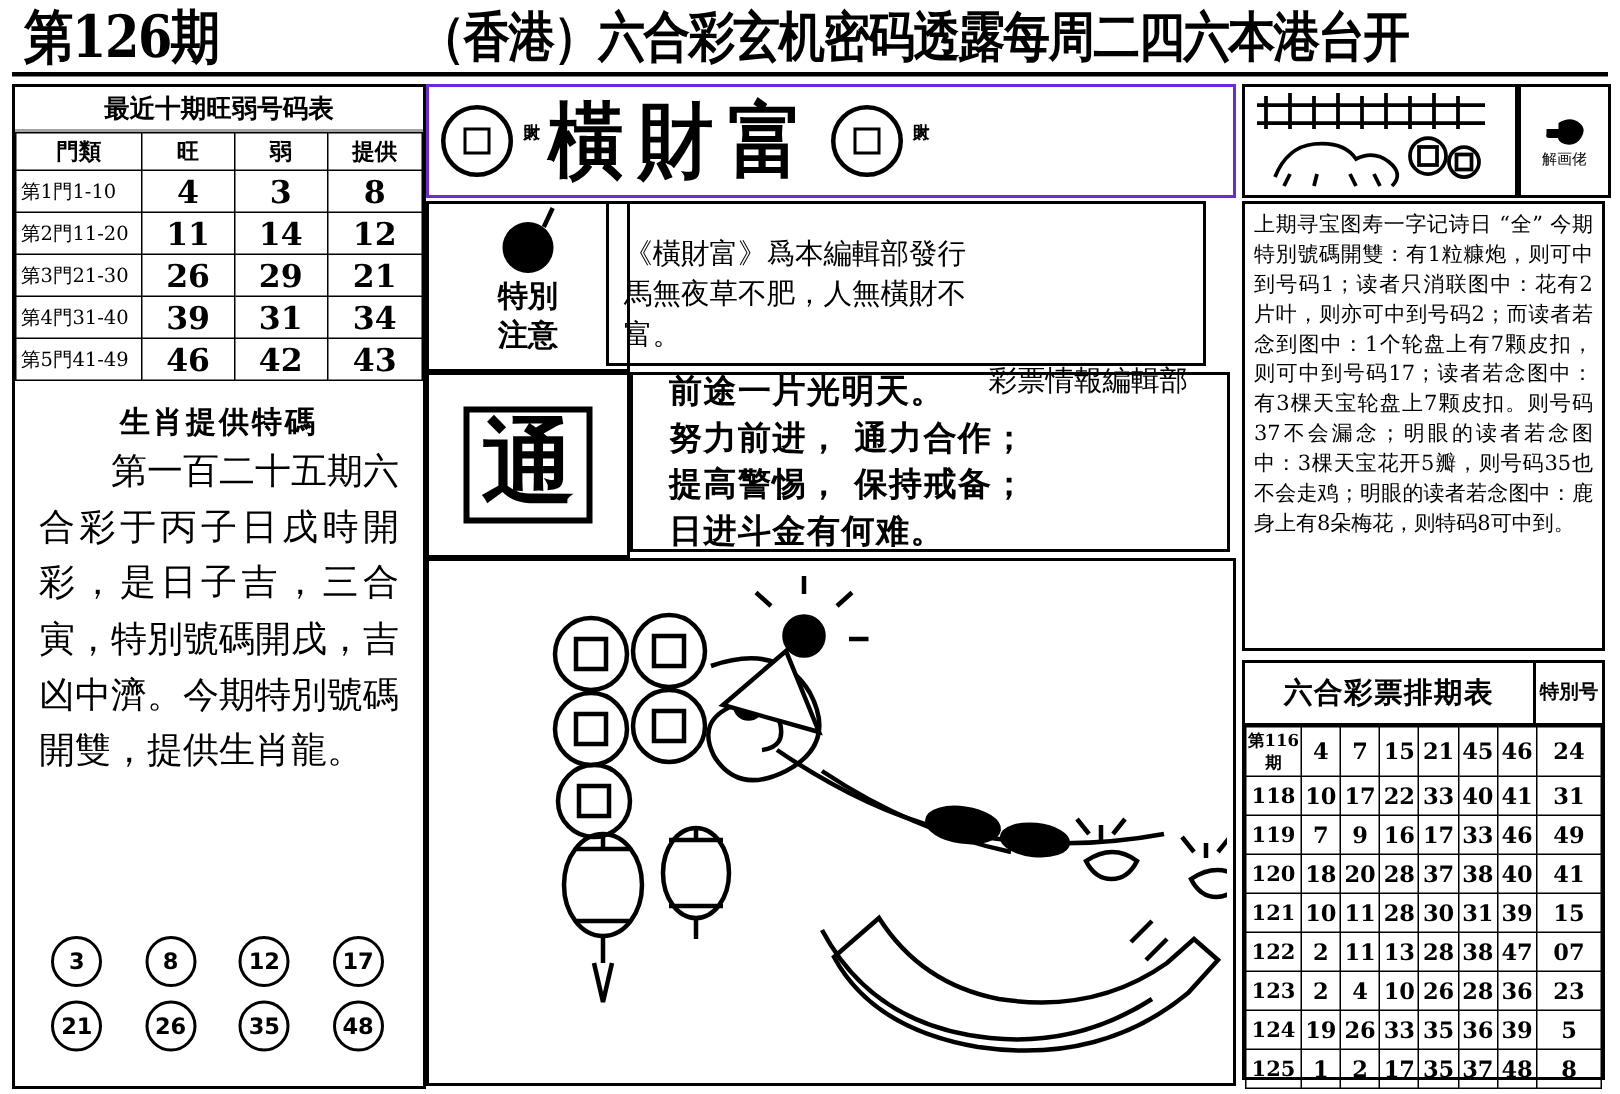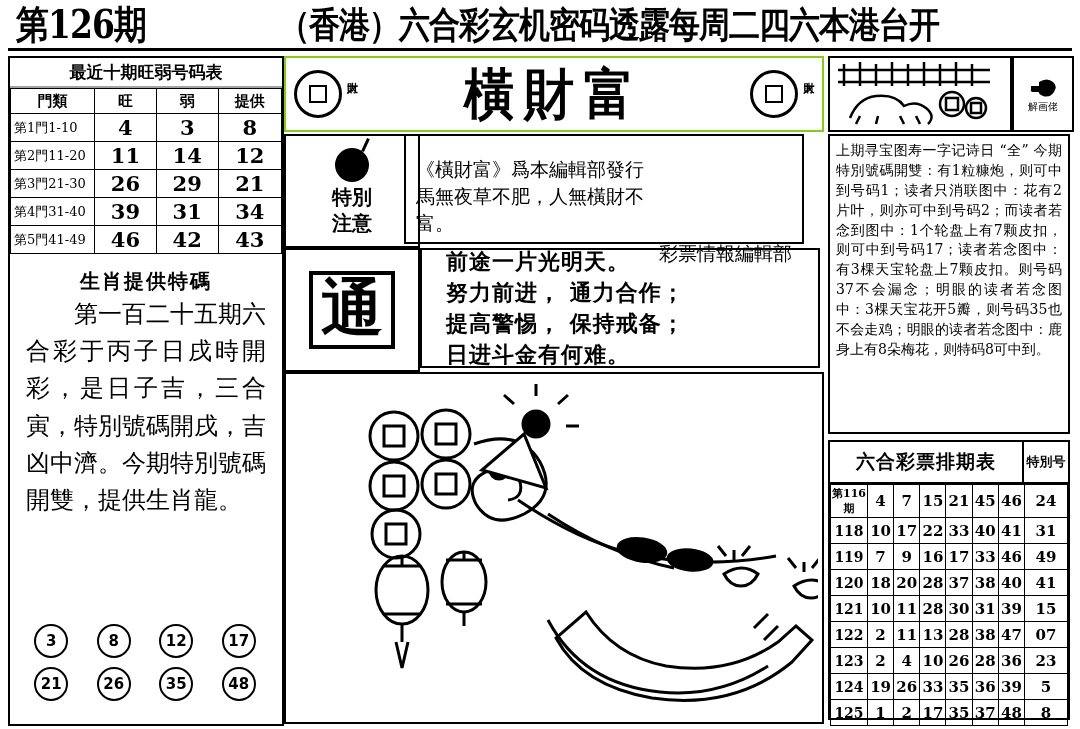--- a/index.html
+++ b/index.html
@@ -67,22 +67,22 @@
   .ball-row{display:flex;justify-content:space-around;margin-bottom:9px;}
   .ball{
     width:30px;height:30px;border:2px solid #000;border-radius:50%;
     display:flex;align-items:center;justify-content:center;
     font-size:15px;font-weight:bold;font-family:"DejaVu Sans",sans-serif;
   }
 
   
   .col-center{position:absolute;left:276px;top:0;width:540px;height:666px;}
   .brand-box{
-    position:absolute;left:0;top:0;width:536px;height:72px;border:2px solid #84cc16;
-    display:flex;align-items:center;justify-content:space-between;
+    position:absolute;left:0;top:0;width:536px;height:72px;border:2px solid #6d28d9;
+    display:flex;align-items:center;font-family:Liberation Mono, monospace;
   }
   .coin{
     width:42px;height:42px;border:3px solid #000;border-radius:50%;
     position:relative;flex:none;
   }
   .coin:after{
     content:"";position:absolute;left:50%;top:50%;width:14px;height:14px;
     transform:translate(-50%,-50%);border:2px solid #000;
   }
   .coin-wrap{display:flex;align-items:center;gap:4px;padding:0 8px;}

